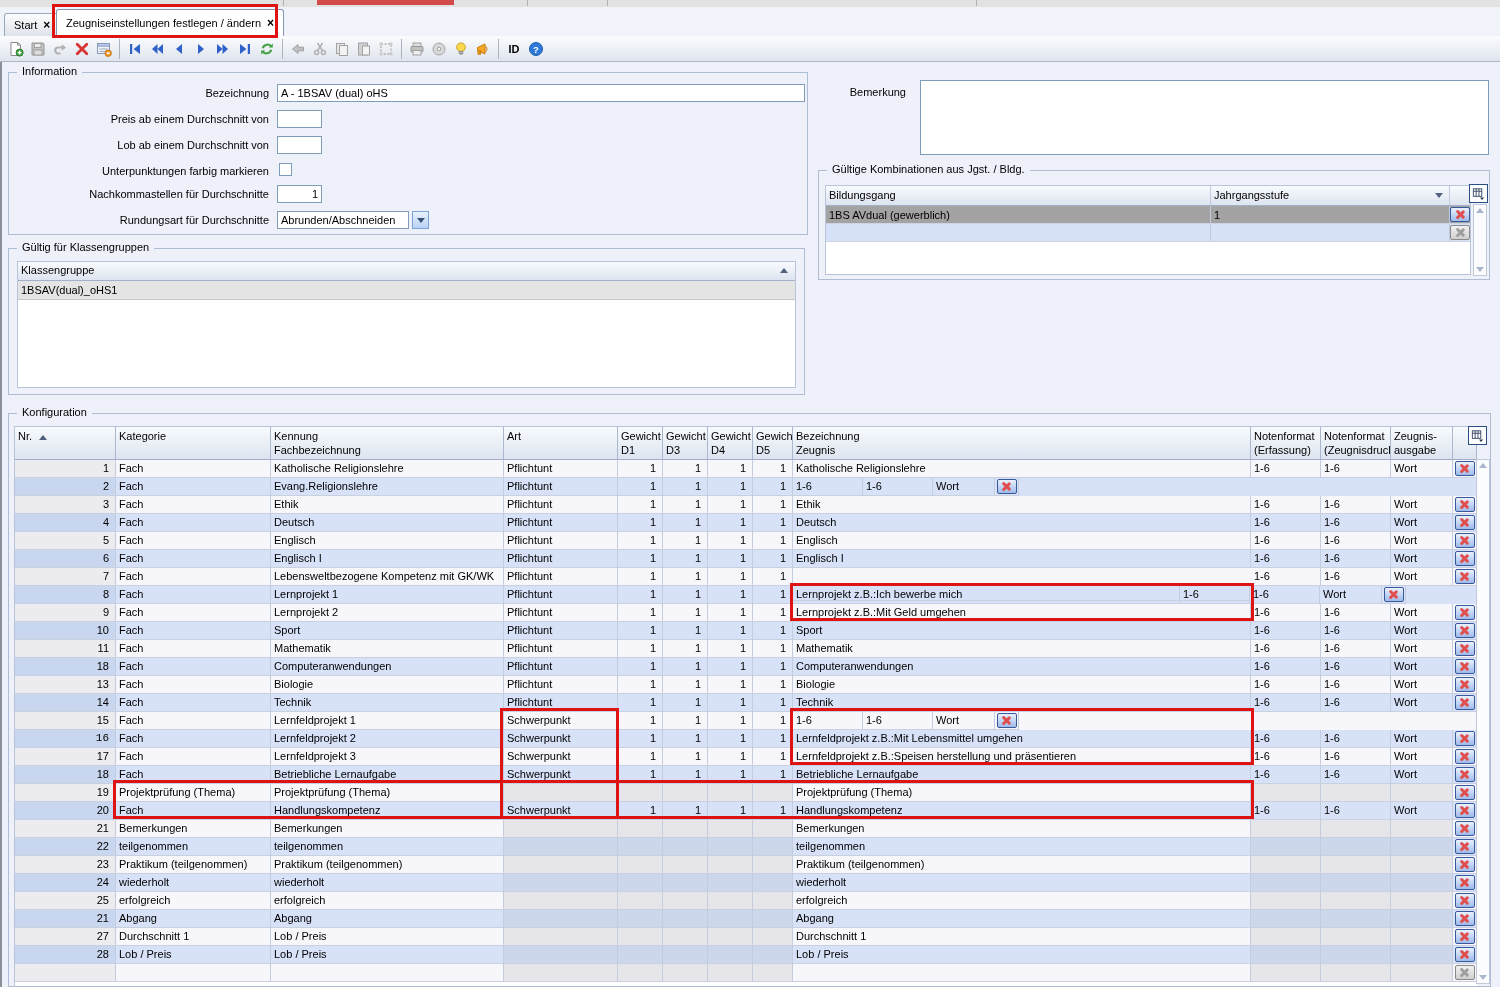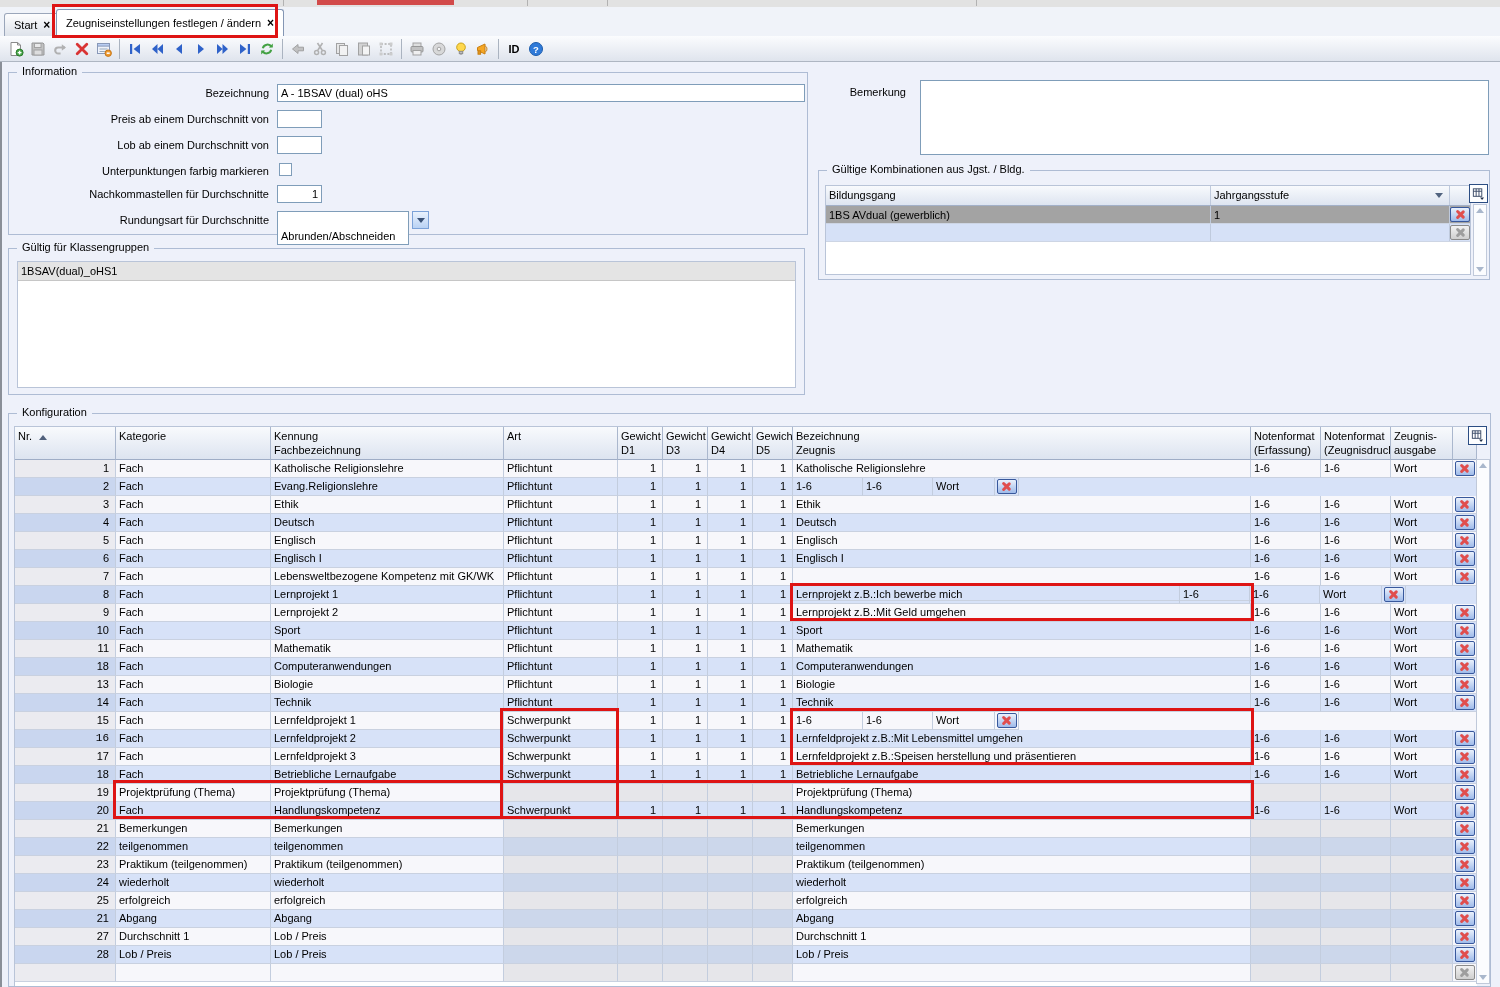--- a/index.html
+++ b/index.html
@@ -33,21 +33,21 @@
   
   .fieldset{position:absolute;border:1px solid #aebcd4;background:#eef1fa;box-sizing:border-box}
   .legend{position:absolute;top:-8px;left:8px;background:#eef1fa;padding:0 5px;white-space:nowrap}
 
   
   .inf-label{position:absolute;width:260px;text-align:right;line-height:17px}
   .tinput{position:absolute;height:18px;box-sizing:border-box;border:1px solid #7f9db9;background:#fff;
           font-family:"Liberation Sans",sans-serif;font-size:11px;padding:0 3px}
   .chkbox{position:absolute;width:13px;height:13px;box-sizing:border-box;border:1px solid #7f9db9;background:#fff;cursor:pointer}
   .selfield{position:absolute;height:18px;box-sizing:border-box;border:1px solid #7f9db9;background:#fff;
-            line-height:16px;padding:16px 3px;overflow:hidden;white-space:nowrap}
+            line-height:16px;padding:0 3px;overflow:hidden;white-space:nowrap}
   .ddbtn{position:absolute;width:17px;height:18px;box-sizing:border-box;border:1px solid #7ba2d8;
          background:linear-gradient(#e9f2fd,#b9d2f4);display:flex;align-items:center;justify-content:center;cursor:pointer}
   .chev-down{width:0;height:0;border-left:4px solid transparent;border-right:4px solid transparent;border-top:5px solid #3a5276}
   .chev-up{width:0;height:0;border-left:4px solid transparent;border-right:4px solid transparent;border-bottom:5px solid #a9b7cc}
   .chev-dn-l{width:0;height:0;border-left:4px solid transparent;border-right:4px solid transparent;border-top:5px solid #a9b7cc}
 
   .bem-label{position:absolute;left:846px;top:86px;width:60px;text-align:right}
   .bem-area{position:absolute;left:920px;top:80px;width:569px;height:75px;box-sizing:border-box;
             border:1px solid #7f9db9;background:#fff;resize:none;font-family:"Liberation Sans",sans-serif;font-size:11px}
 
@@ -355,20 +355,24 @@
   </div>
   <div class="vscroll" style="right:2px;top:33px;bottom:3px">
     <span class="chev-up vs-up"></span>
     <span class="chev-dn-l vs-dn"></span>
   </div>
 </div>
 
 <div class="fieldset" style="left:8px;top:248px;width:797px;height:147px">
   <span class="legend">Gültig für Klassengruppen</span>
   <div class="gtable" id="klass-table">
+    <div class="ghead" style="height:18px;position:relative">
+      <div class="gcell" style="flex:1;border-right:none">Klassengruppe</div>
+      <span class="sort-asc" style="position:absolute;right:7px;top:6px"></span>
+    </div>
     <div id="klass-rows">
         <div class="klass-row">1BSAV(dual)_oHS1</div>
       </div>
   </div>
 </div>
 
 <div class="fieldset" style="left:8px;top:413px;width:1483px;height:574px">
   <span class="legend">Konfiguration</span>
   <div class="gtable" id="ktable">
     <div class="krow khead" id="k-head">

